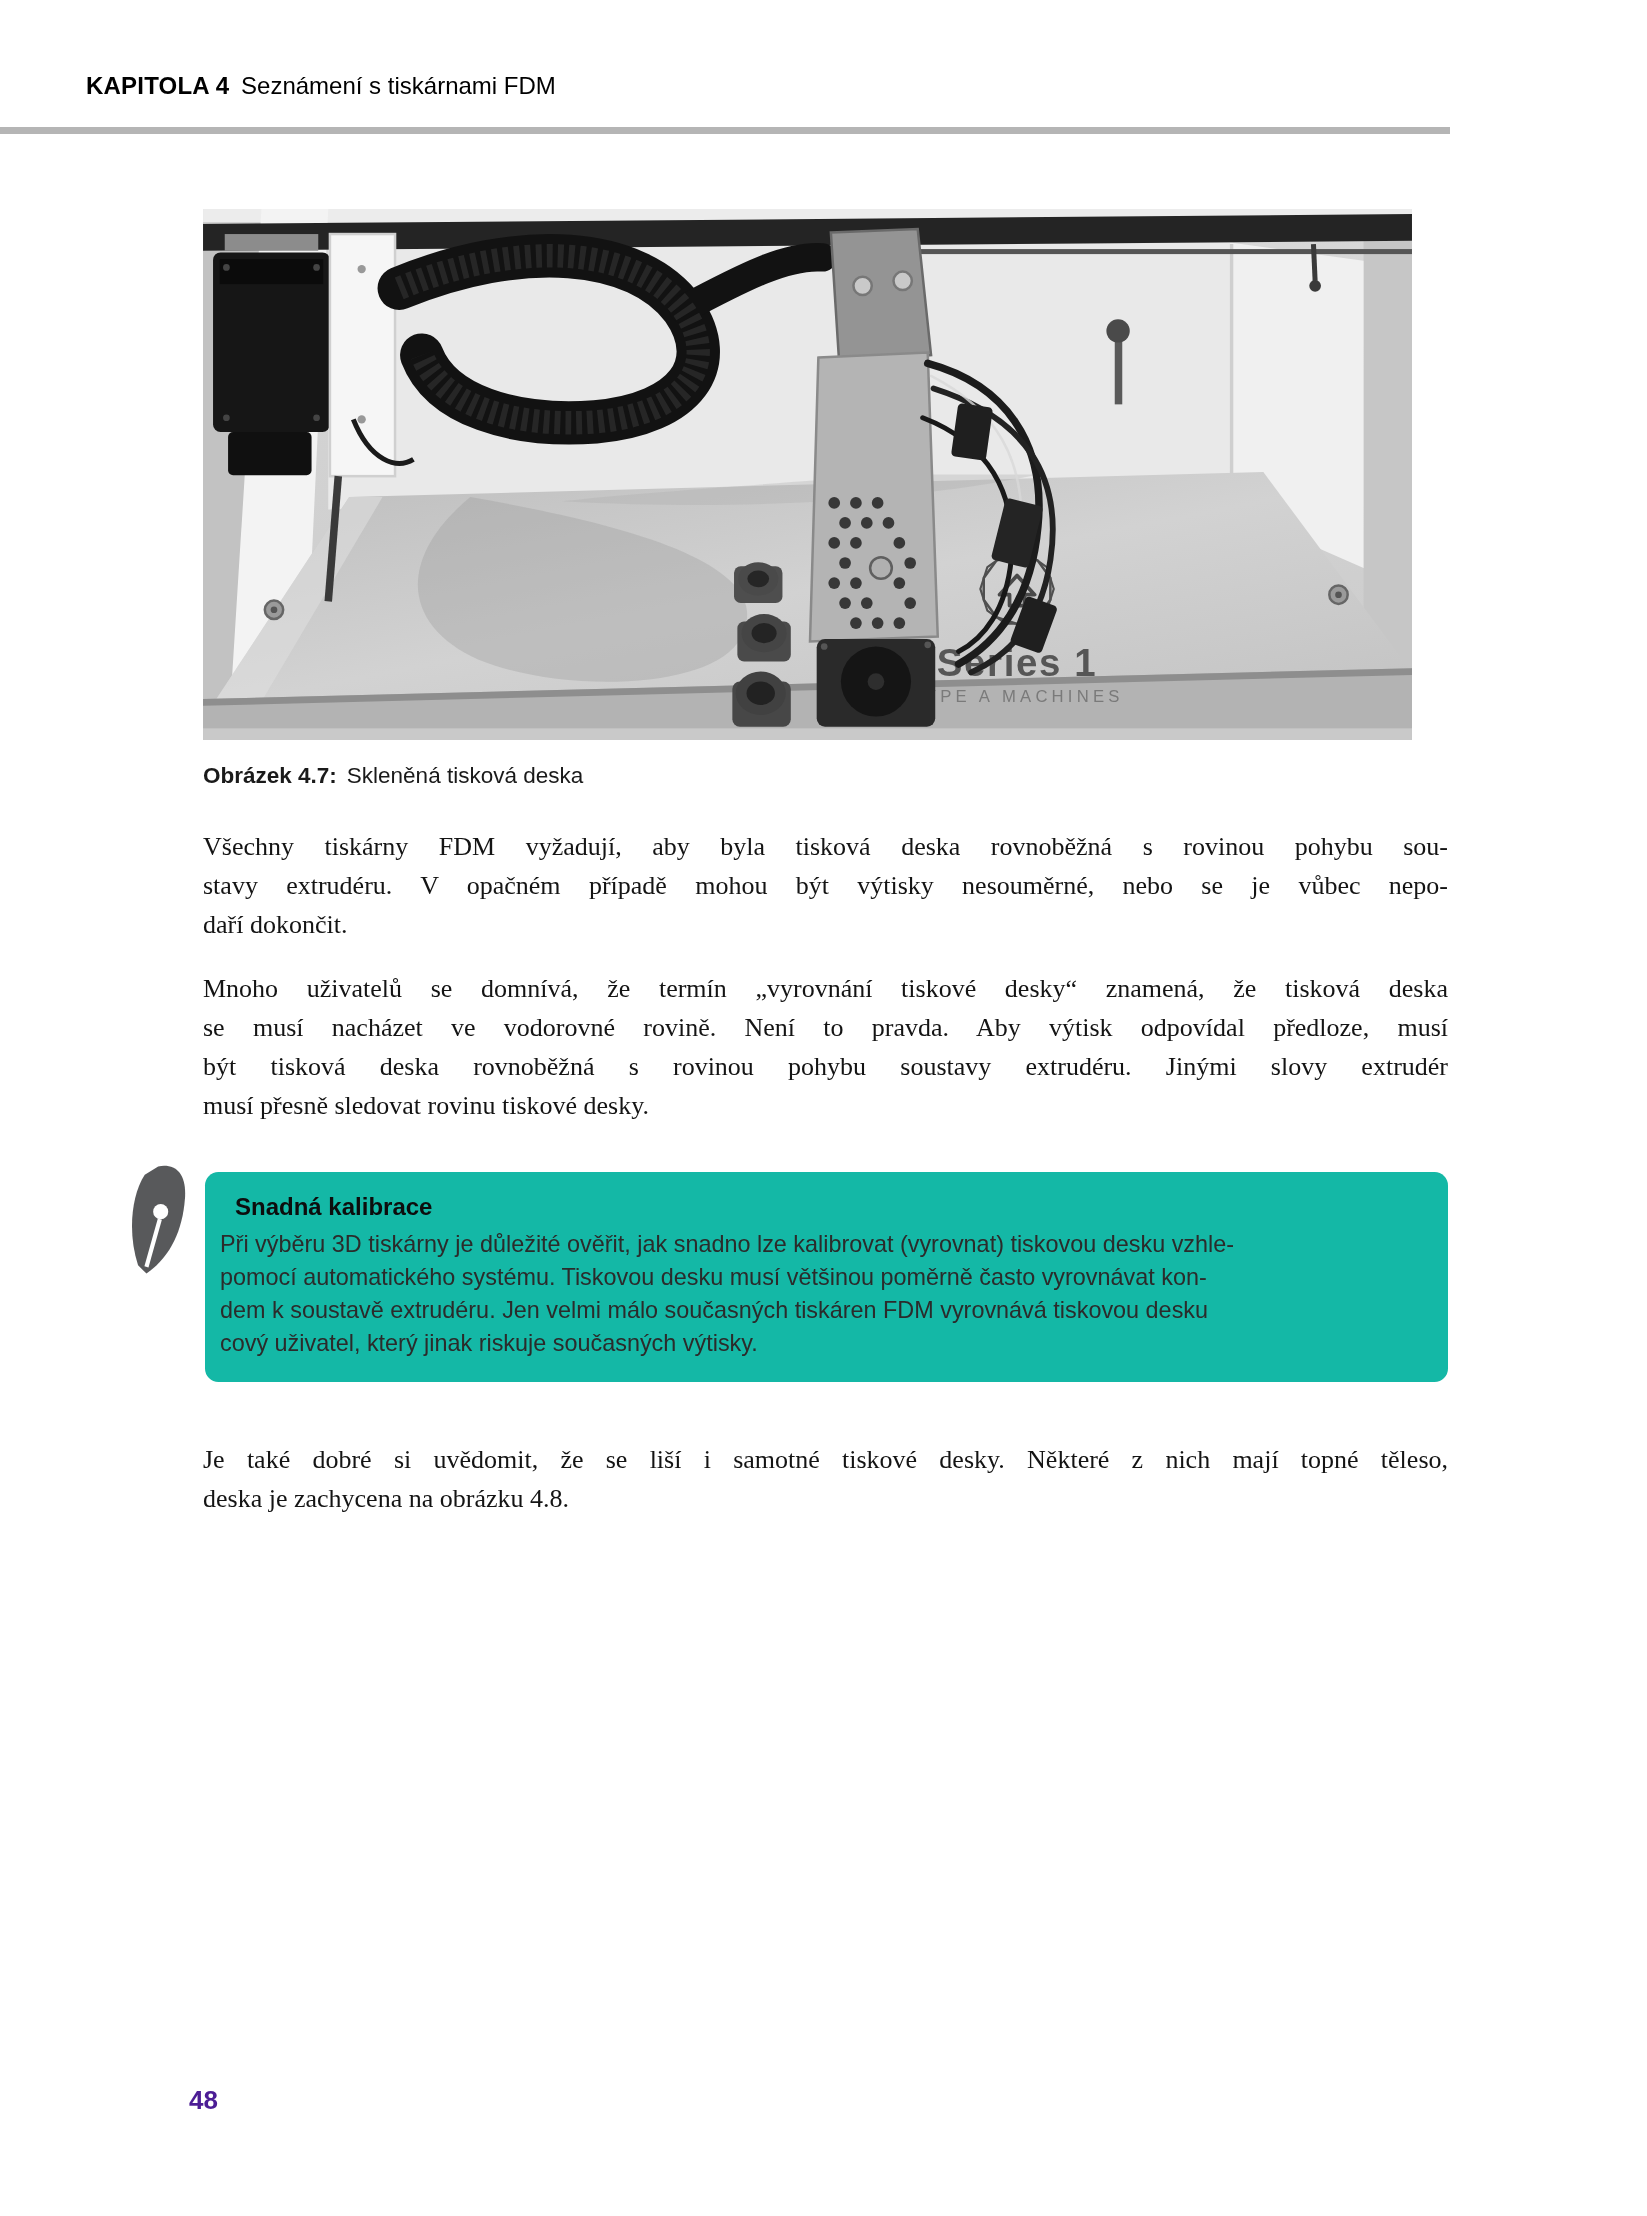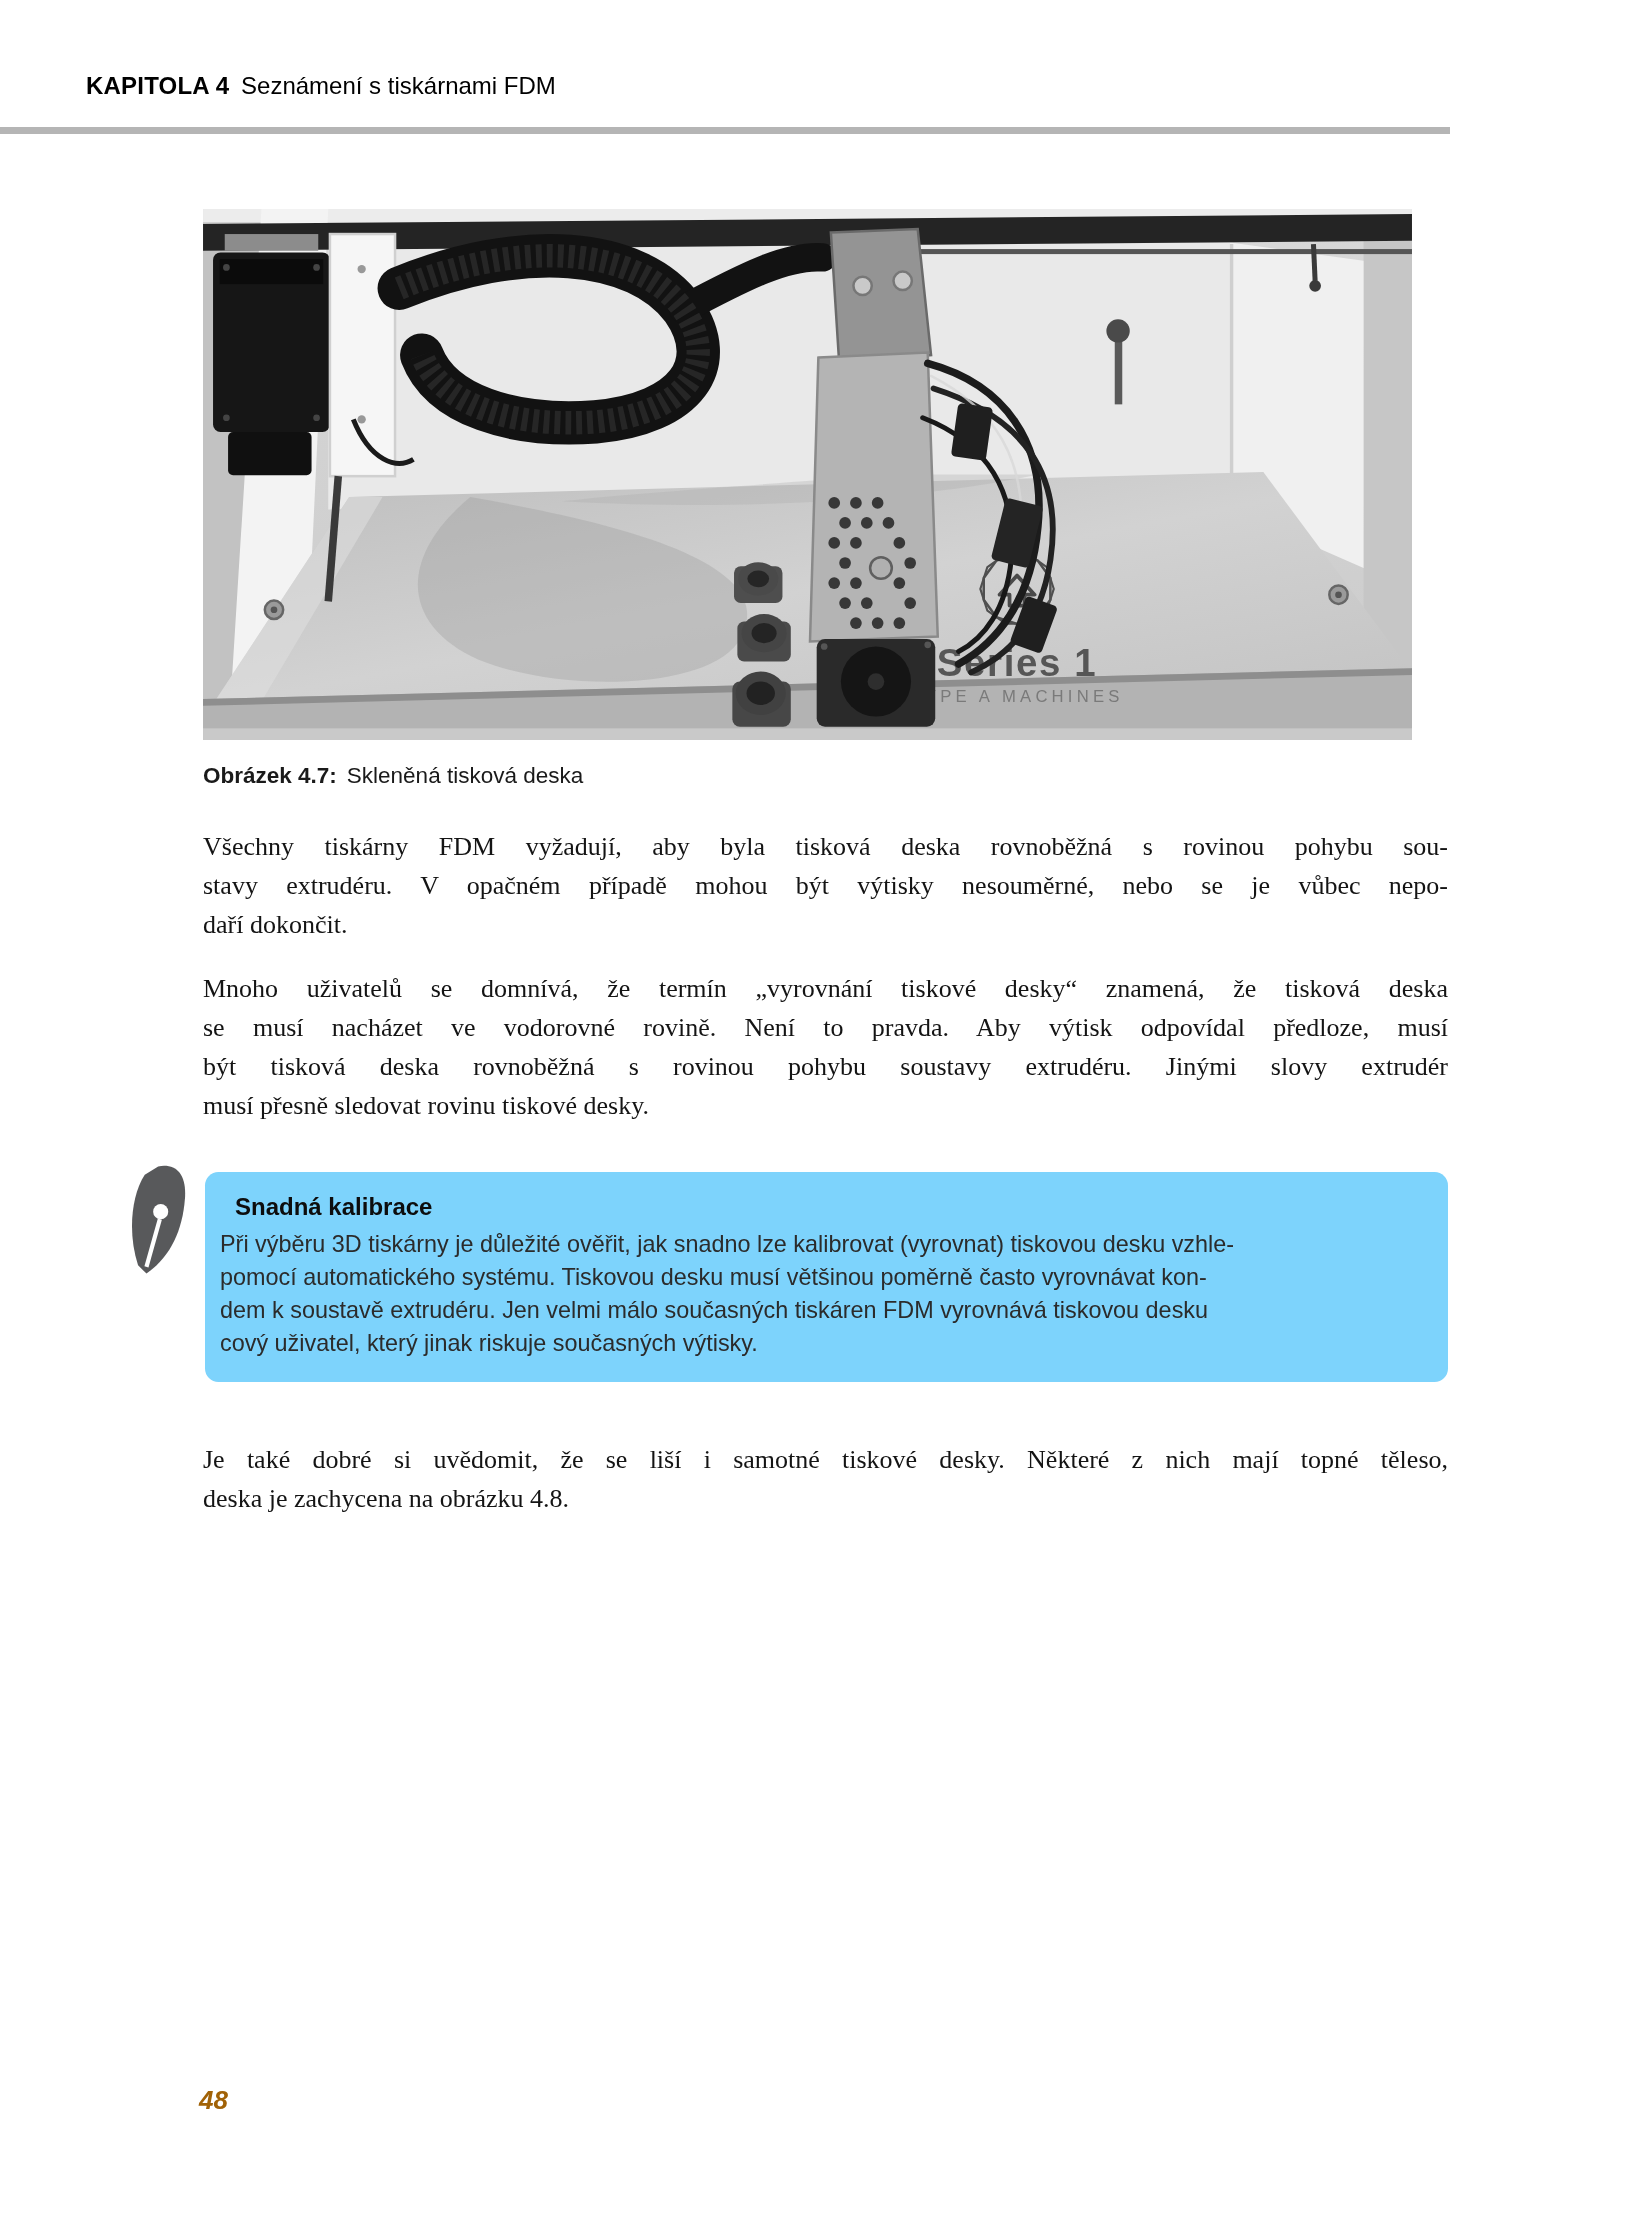--- a/index.html
+++ b/index.html
@@ -29,23 +29,23 @@
 
   .note-row{position:relative;margin:47px 200px 0 205px;}
   .note-box{background:#e0e0e0;border-radius:13.4px;padding:20px 23.4px 22px 15px;}
   .note-title{font-family:"Liberation Sans","DejaVu Sans",sans-serif;font-weight:bold;
               font-size:24px;line-height:30px;color:#0d0d0d;padding-left:15px;margin-bottom:6.7px;}
   .note-body{font-family:"Liberation Sans","DejaVu Sans",sans-serif;font-size:23.4px;
              line-height:33px;color:#2b2b2b;}
   .note-body .tline{text-align:left;white-space:nowrap;}
   .note-icon{position:absolute;left:-82px;top:-8.3px;width:67px;height:114px;}
 
-  .page-number{position:absolute;left:199px;top:2085px;
+  .page-number{position:absolute;left:189px;top:2085px;
                font-family:"Liberation Sans","DejaVu Sans",sans-serif;
-               font-weight:bold;font-size:26px;color:#a16207;font-style:italic;}
+               font-weight:bold;font-size:26px;color:#4c1d95;}
 </style>
 </head>
 <body>
 
 <div class="header-row">
   <span class="chapter-label">KAPITOLA 4</span><span class="chapter-title">Seznámení s tiskárnami FDM</span>
 </div>
 <div class="top-rule" style="background: rgb(181, 181, 181);"></div>
 
 <div class="figure-wrap">
@@ -205,21 +205,21 @@
     <div class="tline">být tisková deska rovnoběžná s rovinou pohybu soustavy extrudéru. Jinými slovy extrudér</div>
     <div class="tline tline-last">musí přesně sledovat rovinu tiskové desky.</div>
   </div>
 
 <div class="note-row">
   <svg class="note-icon" viewBox="0 0 80 136">
     <path d="M 42,4 C 64,0 76,14 74,42 C 71,82 56,112 28,132 L 18,122 C 6,86 9,40 26,14 Z" fill="#58595b"></path>
     <circle cx="45" cy="58" r="9" fill="#ffffff"></circle>
     <path d="M 44,67 L 28,124" stroke="#ffffff" stroke-width="5" fill="none"></path>
   </svg>
-  <div class="note-box" style="background: #7dd3fc;">
+  <div class="note-box" style="background: #14b8a6;">
     <div class="note-title">Snadná kalibrace</div>
     <div class="note-body">
         <div class="tline">Při výběru 3D tiskárny je důležité ověřit, jak snadno lze kalibrovat (vyrovnat) tiskovou desku vzhle-</div>
         <div class="tline">pomocí automatického systému. Tiskovou desku musí většinou poměrně často vyrovnávat kon-</div>
         <div class="tline">dem k soustavě extrudéru. Jen velmi málo současných tiskáren FDM vyrovnává tiskovou desku</div>
         <div class="tline tline-last">cový uživatel, který jinak riskuje současných výtisky.</div>
       </div>
   </div>
 </div>
 

